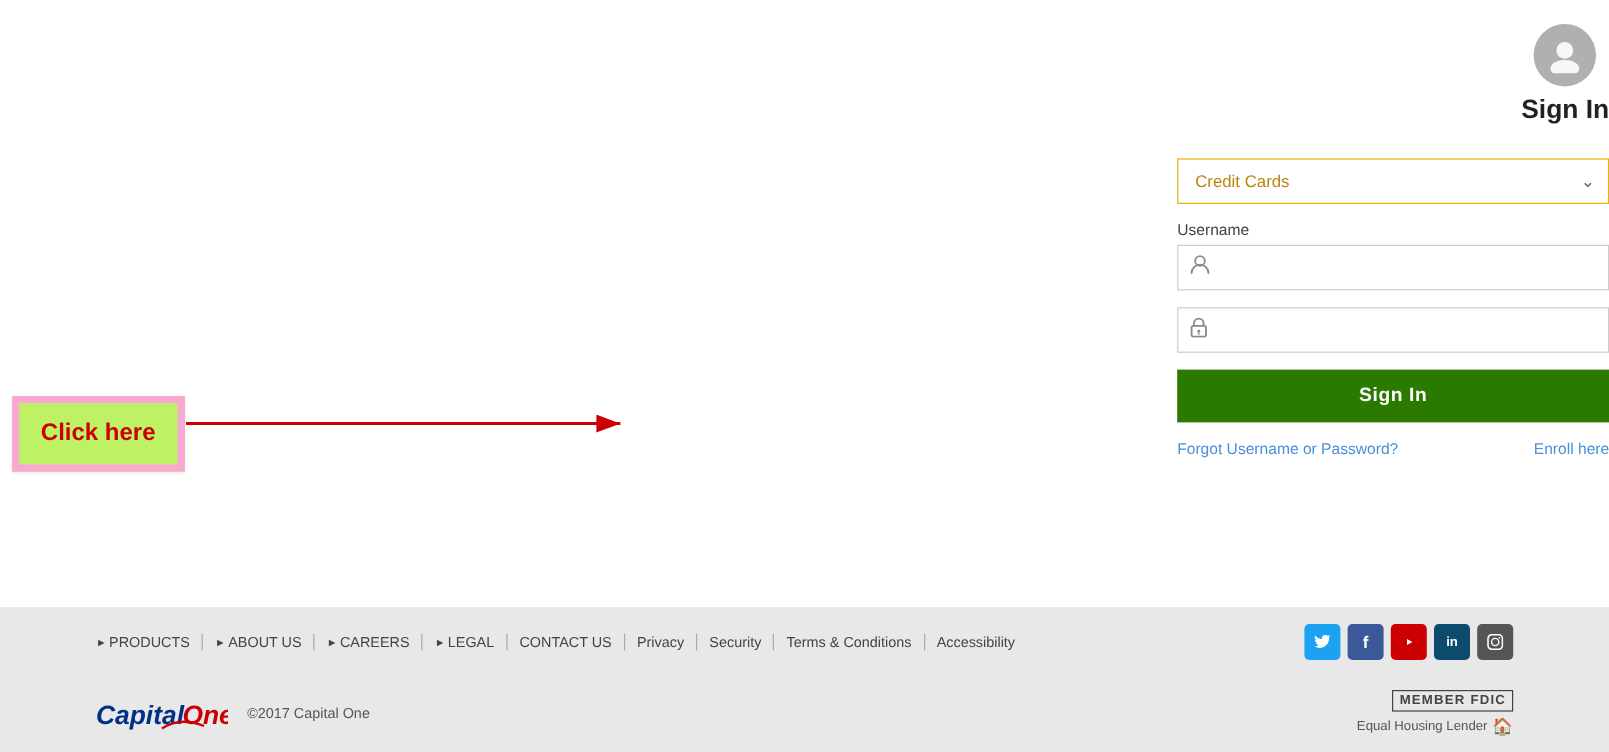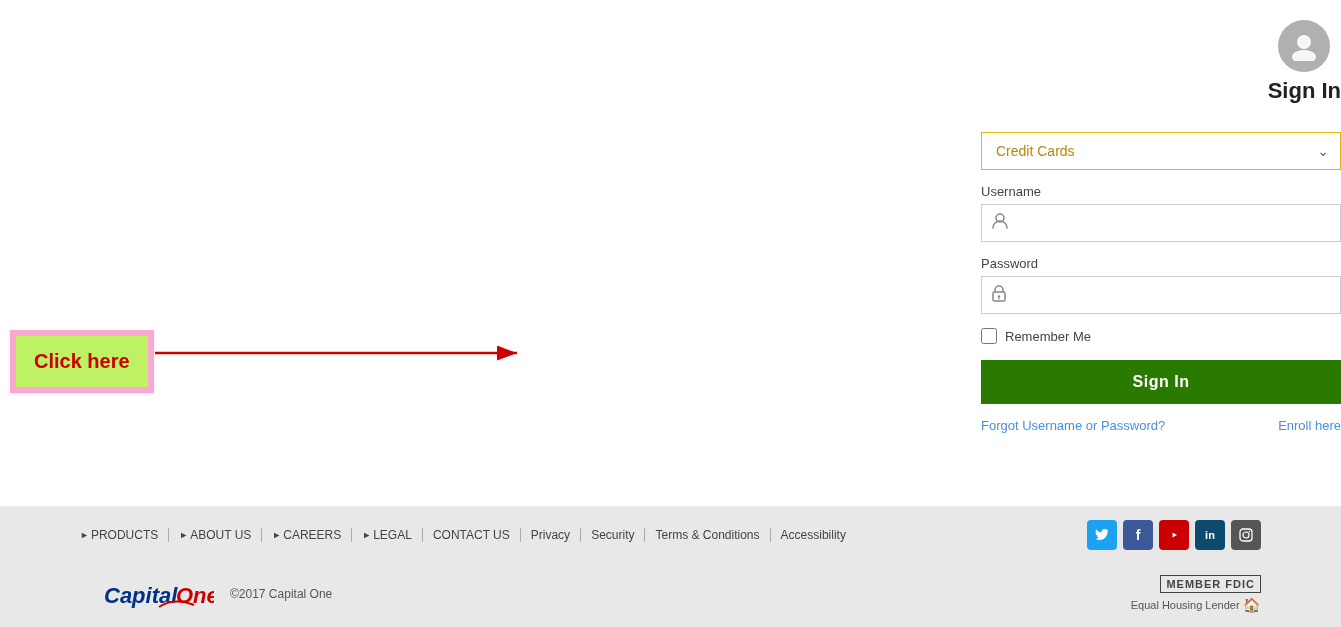--- a/index.html
+++ b/index.html
@@ -248,21 +248,21 @@
     .social-twitter { background: #1da1f2; }
     .social-facebook { background: #3b5998; }
     .social-youtube { background: #cc0000; }
     .social-linkedin { background: #0c4a6e; }
     .social-instagram { background: #555; }
 
     .footer-bottom {
       display: flex;
       justify-content: space-between;
       align-items: flex-end;
-      padding: 10px 80px 14px 104px;
+      padding: 10px 80px 14px 80px;
     }
 
     .capital-one-logo {
       display: flex;
       align-items: center;
       gap: 8px;
     }
 
     .copyright {
       font-size: 12px;
@@ -329,37 +329,32 @@
     <div class="input-wrapper">
       <span class="input-icon">
         <svg width="18" height="18" viewBox="0 0 18 18" fill="none" xmlns="http://www.w3.org/2000/svg">
           <circle cx="9" cy="6" r="4" stroke="#888" stroke-width="1.5" fill="none"></circle>
           <path d="M2 16c0-3.866 3.134-7 7-7s7 3.134 7 7" stroke="#888" stroke-width="1.5" fill="none" stroke-linecap="round"></path>
         </svg>
       </span>
       <input type="text" class="form-input" style="">
     </div>
 
-    <div class="field-label">Password</div>
     <div class="input-wrapper">
       <span class="input-icon">
         <svg width="16" height="18" viewBox="0 0 16 18" fill="none" xmlns="http://www.w3.org/2000/svg">
           <rect x="2" y="8" width="12" height="9" rx="1.5" stroke="#888" stroke-width="1.5" fill="none"></rect>
           <path d="M4 8V6a4 4 0 0 1 8 0v2" stroke="#888" stroke-width="1.5" fill="none"></path>
           <circle cx="8" cy="12.5" r="1.2" fill="#888"></circle>
           <line x1="8" y1="13.7" x2="8" y2="15.5" stroke="#888" stroke-width="1.2"></line>
         </svg>
       </span>
       <input type="password" class="form-input" style="">
     </div>
 
-    <div class="remember-me-row">
-      <input type="checkbox" id="rememberMe" style="">
-      <label for="rememberMe" class="remember-me-label">Remember Me</label>
-    </div>
 
     <button class="sign-in-btn">Sign In</button>
 
     <div class="bottom-links">
       <a class="forgot-link" href="#">Forgot Username or Password?</a>
       <a class="enroll-link" href="#">Enroll here</a>
     </div>
   </div>
 
   <div class="click-here-annotation">

